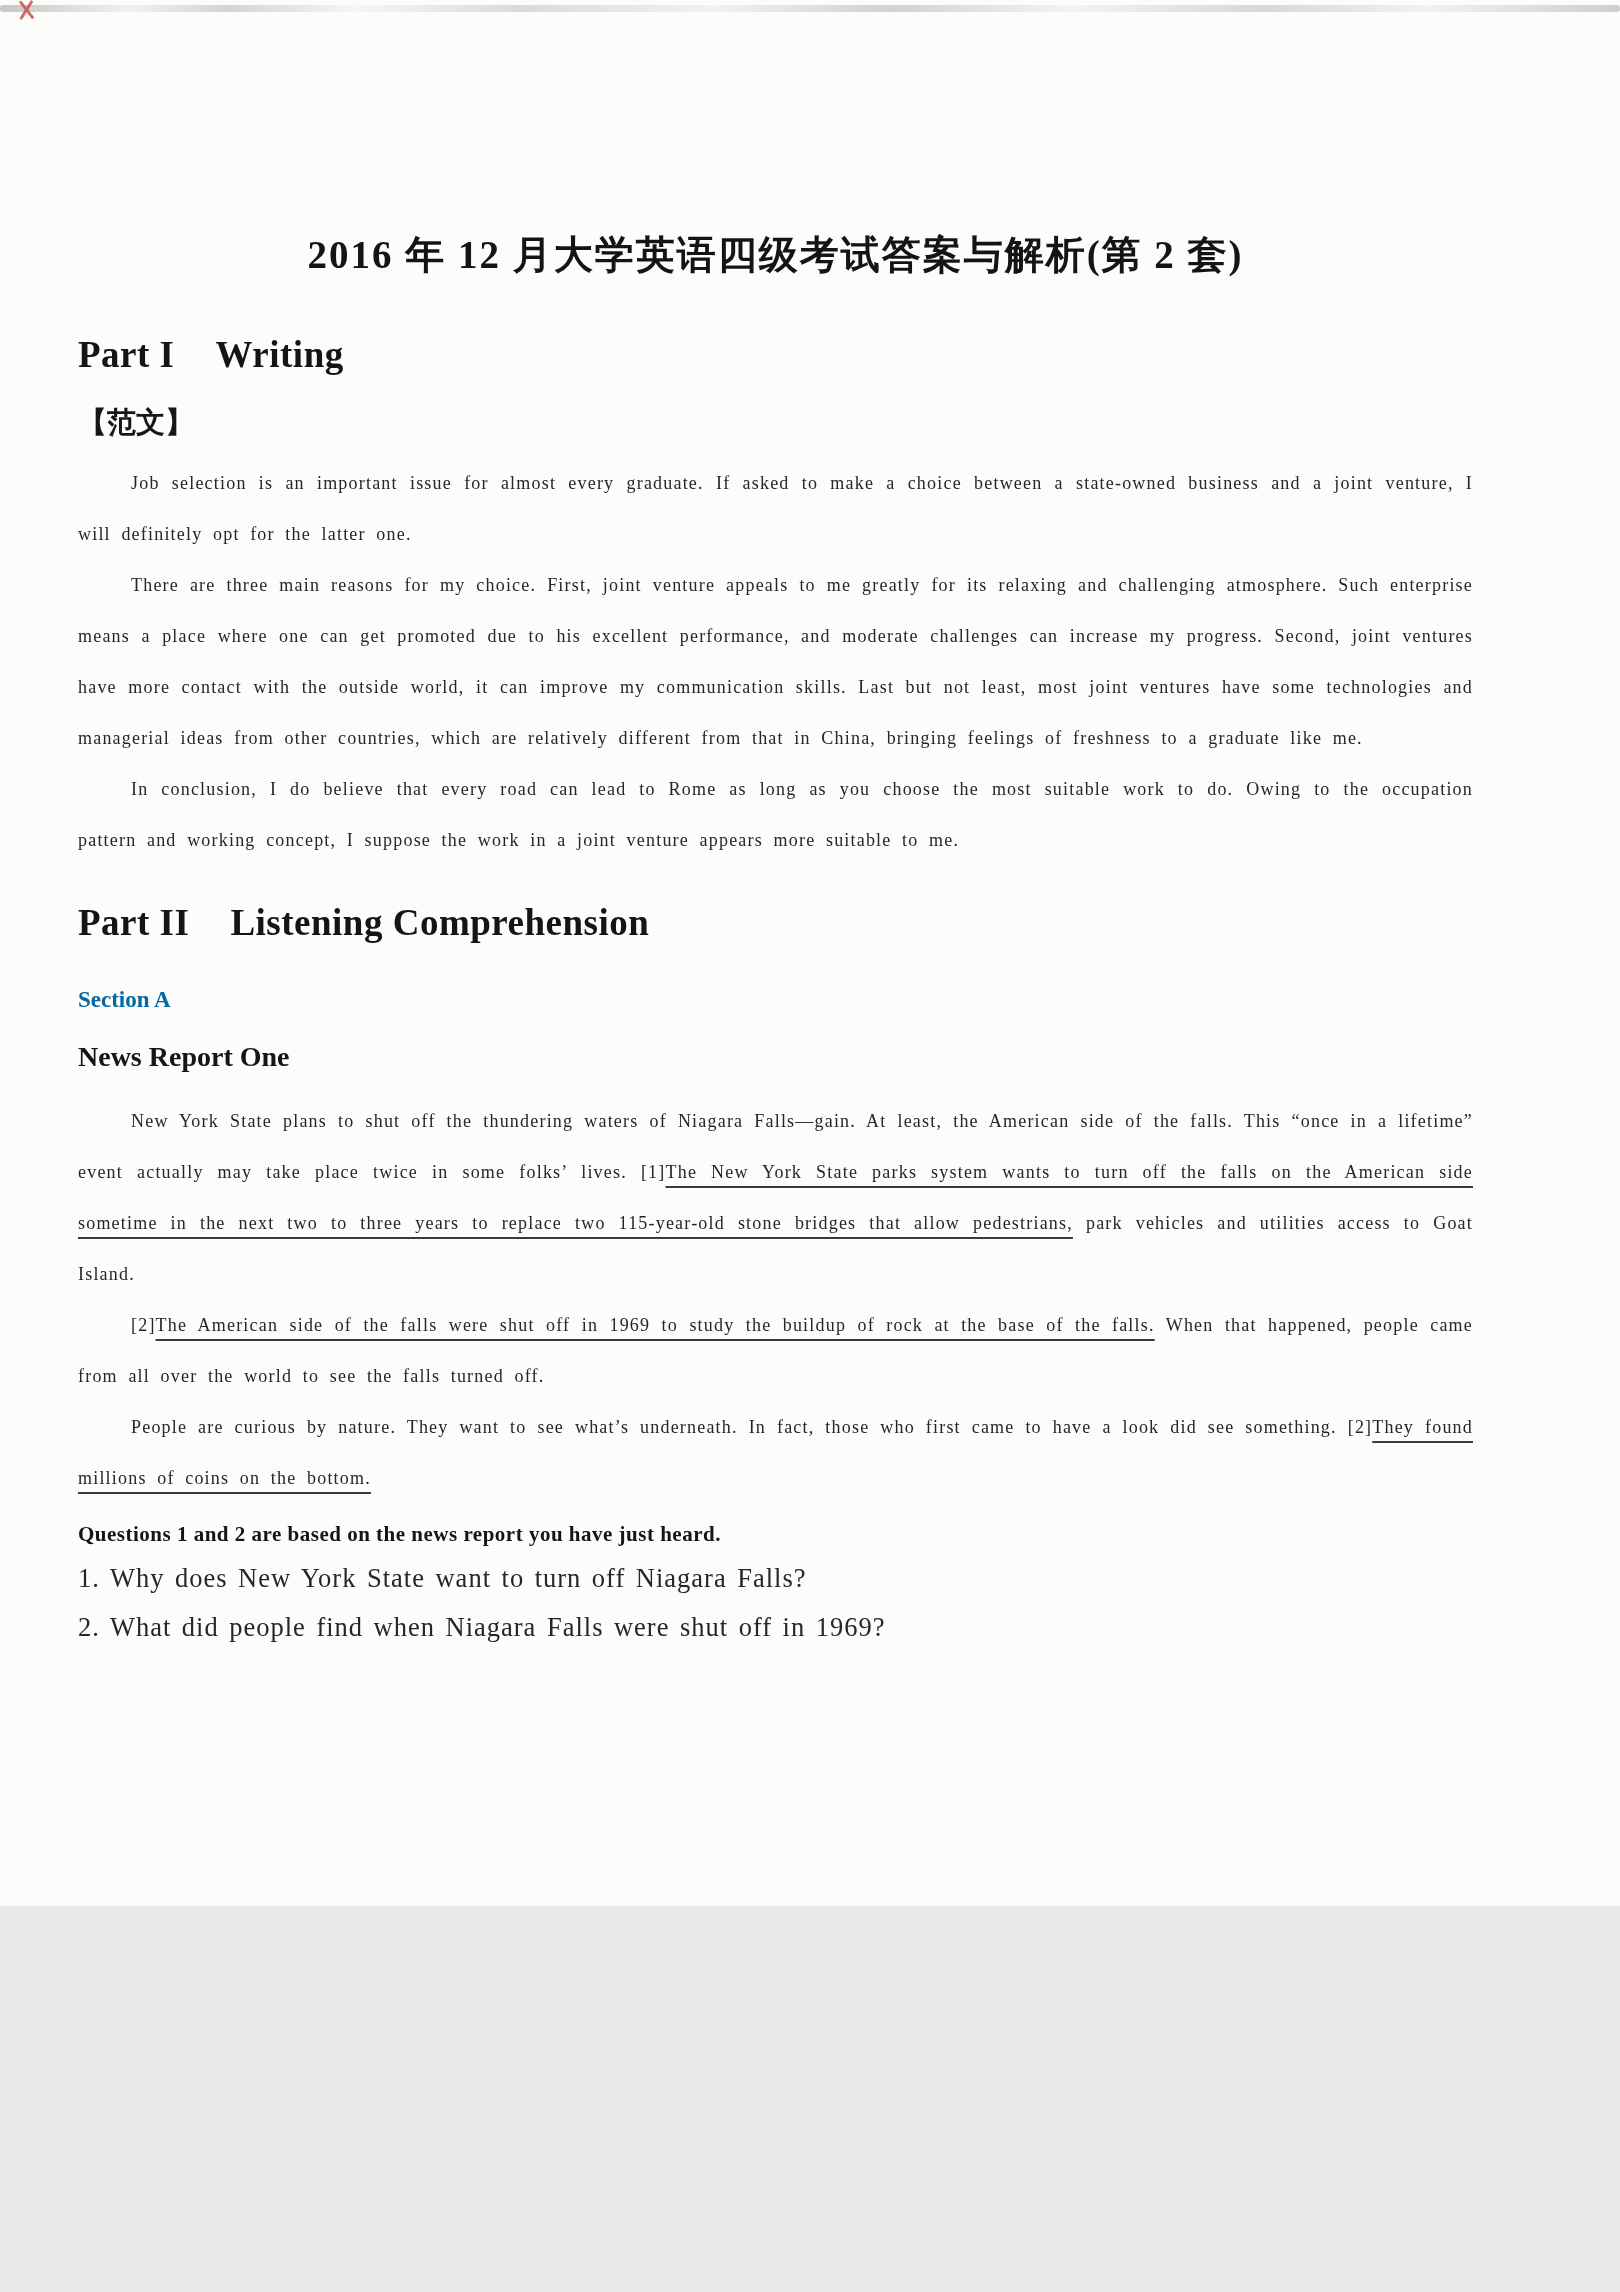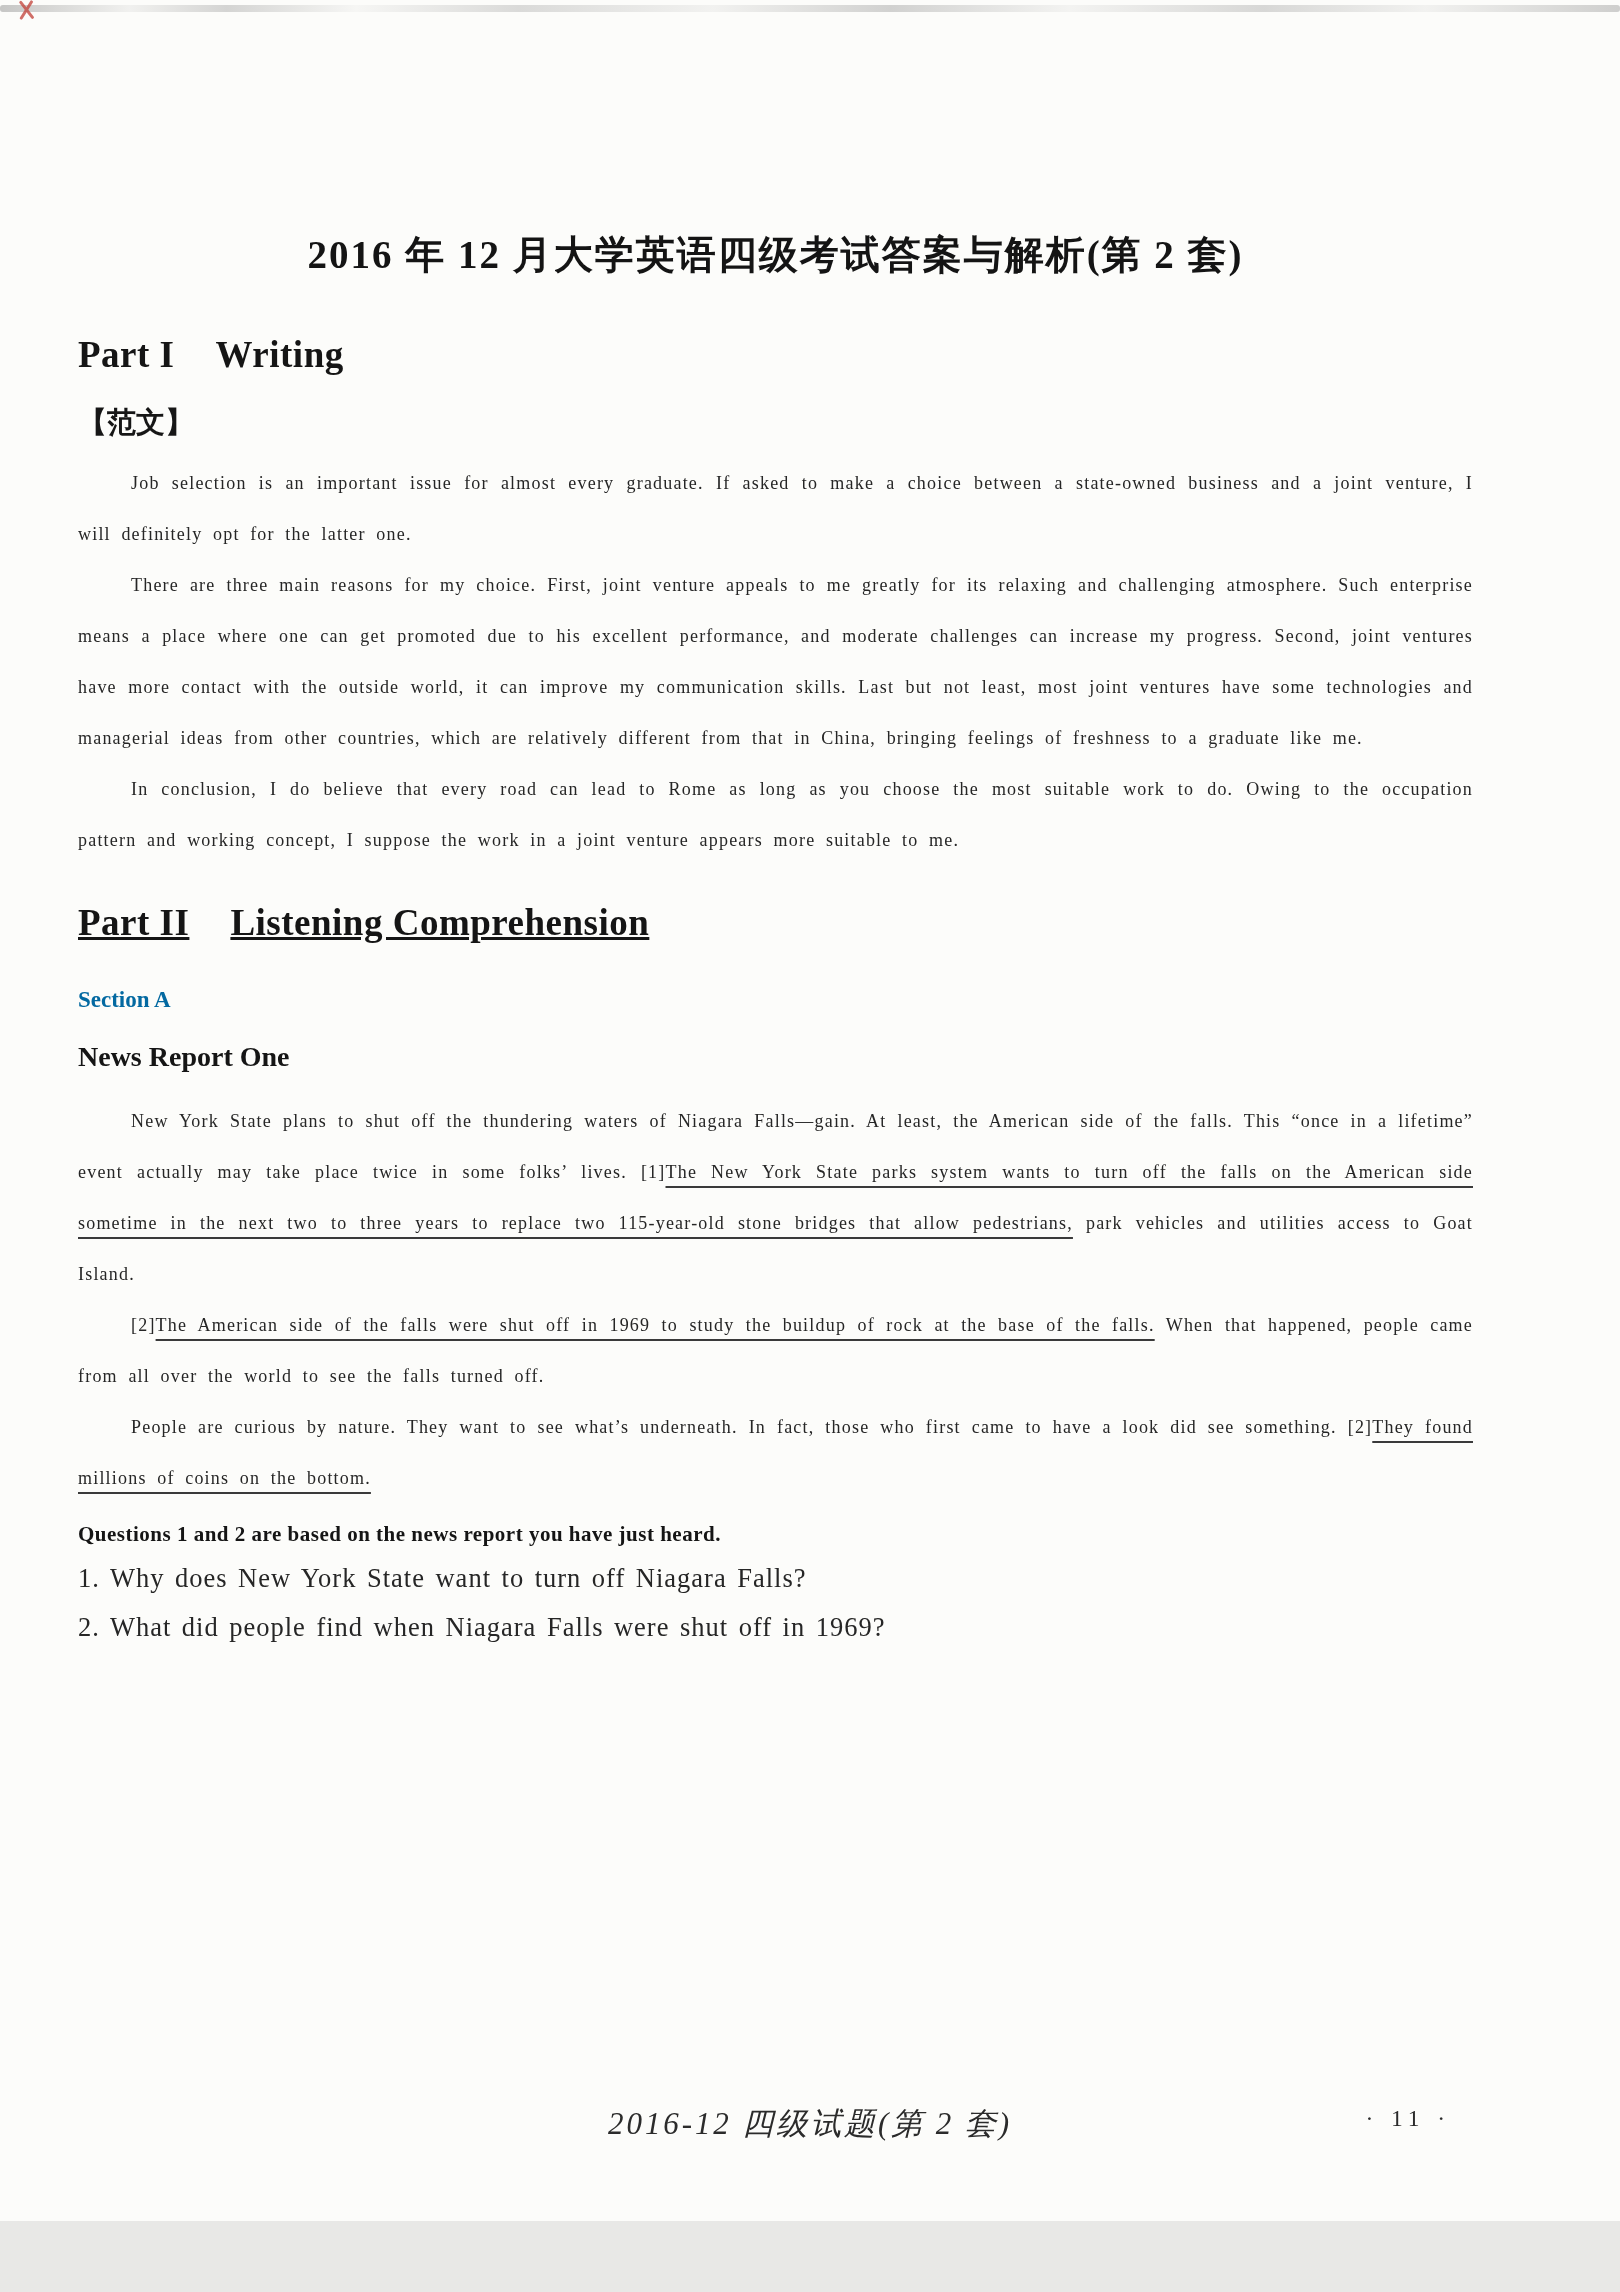--- a/index.html
+++ b/index.html
@@ -1,19 +1,19 @@
 <!DOCTYPE html>
 <html><head>
 <meta charset="utf-8">
 <style>
   html, body { margin: 0; padding: 0; background: #e8e8e6; }
   .page {
     position: relative;
     width: 1620px;
-    height: 2221px;
+    height: 1906px;
     margin: 0 auto;
     background: #fcfcfa;
     overflow: hidden;
     font-family: "Liberation Serif", "DejaVu Serif", serif;
     color: #262626;
   }
   .top-smudge {
     position: absolute; top: 4.9px; left: 0; width: 1620px; height: 6.9px;
     background: linear-gradient(90deg,
       rgba(110,110,110,.38) 0%, rgba(140,140,140,.10) 8%,
@@ -40,21 +40,21 @@
     letter-spacing: 2px;
     line-height: 47px;
     color: #141414;
     margin: 0 0 55px 0;
   }
   .part-heading {
     font-size: 37px; font-weight: bold; color: #151515;
     line-height: 43px; margin: 0 0 29px 0; letter-spacing: 0.5px;
   }
   .part-heading .part-label { margin-right: 41px; text-align: right; }
-  .part2-heading { margin-top: 35px; margin-bottom: 39px; text-decoration: underline; }
+  .part2-heading { margin-top: 35px; margin-bottom: 39px; }
   .sample-label {
     font-size: 29px; font-weight: bold; color: #161616;
     line-height: 35px; margin: 0 0 17.6px 0;
   }
   .para {
     font-size: 18px; line-height: 51px;
     text-align: justify;
     text-indent: 53px;
     letter-spacing: 1.2px; word-spacing: 4.9px;
     margin: 0;

